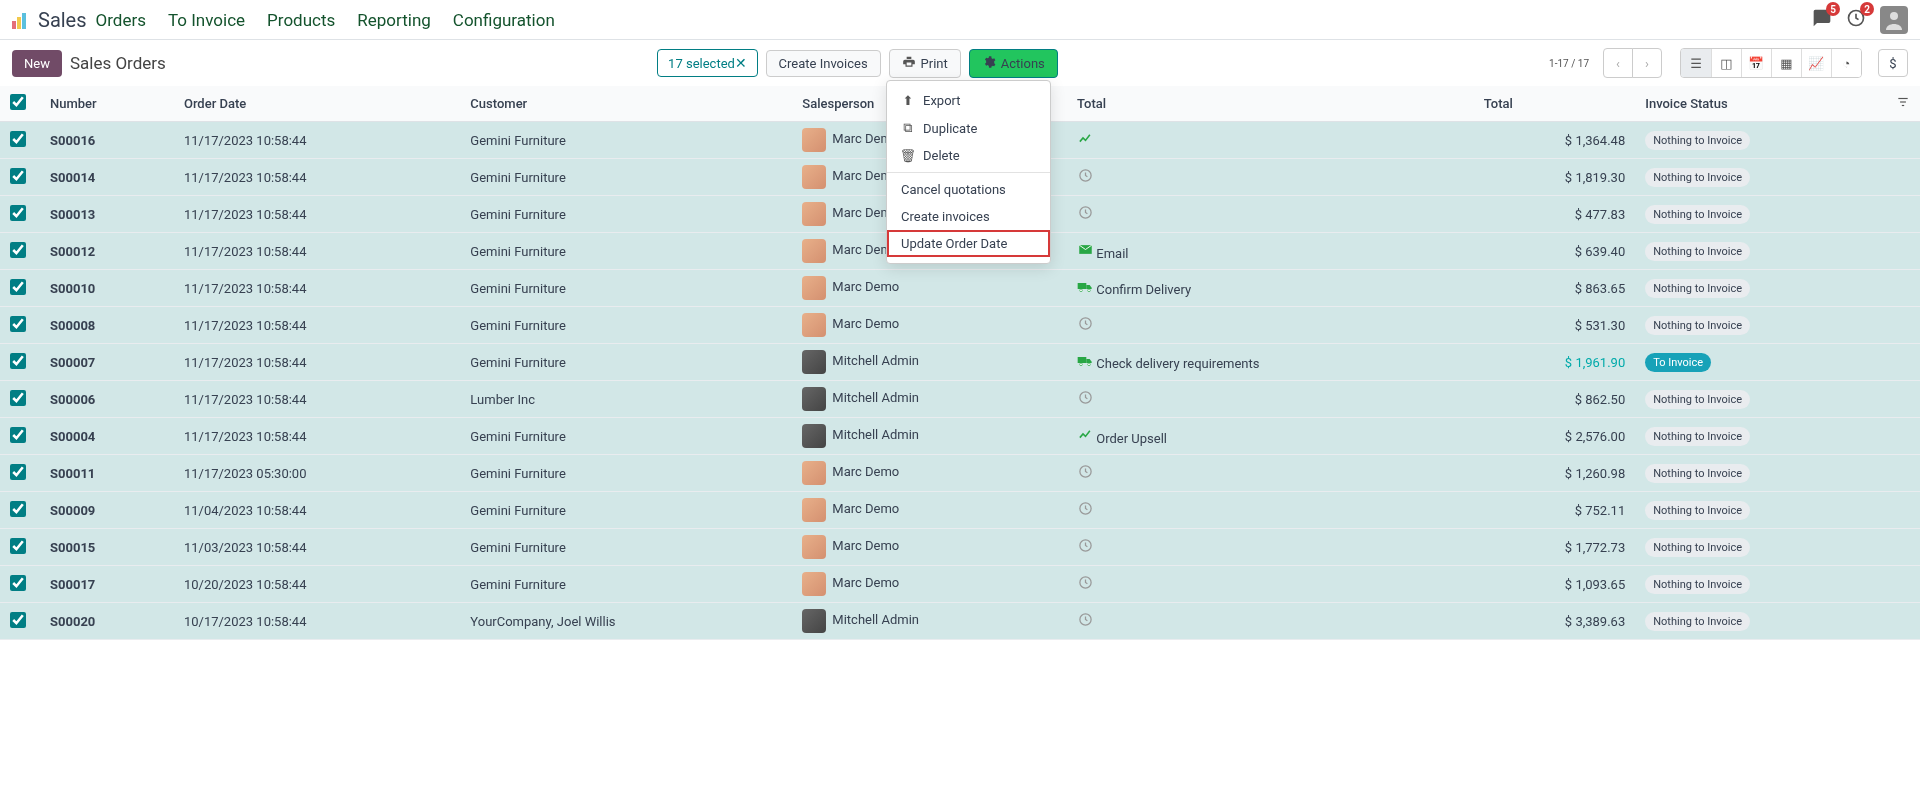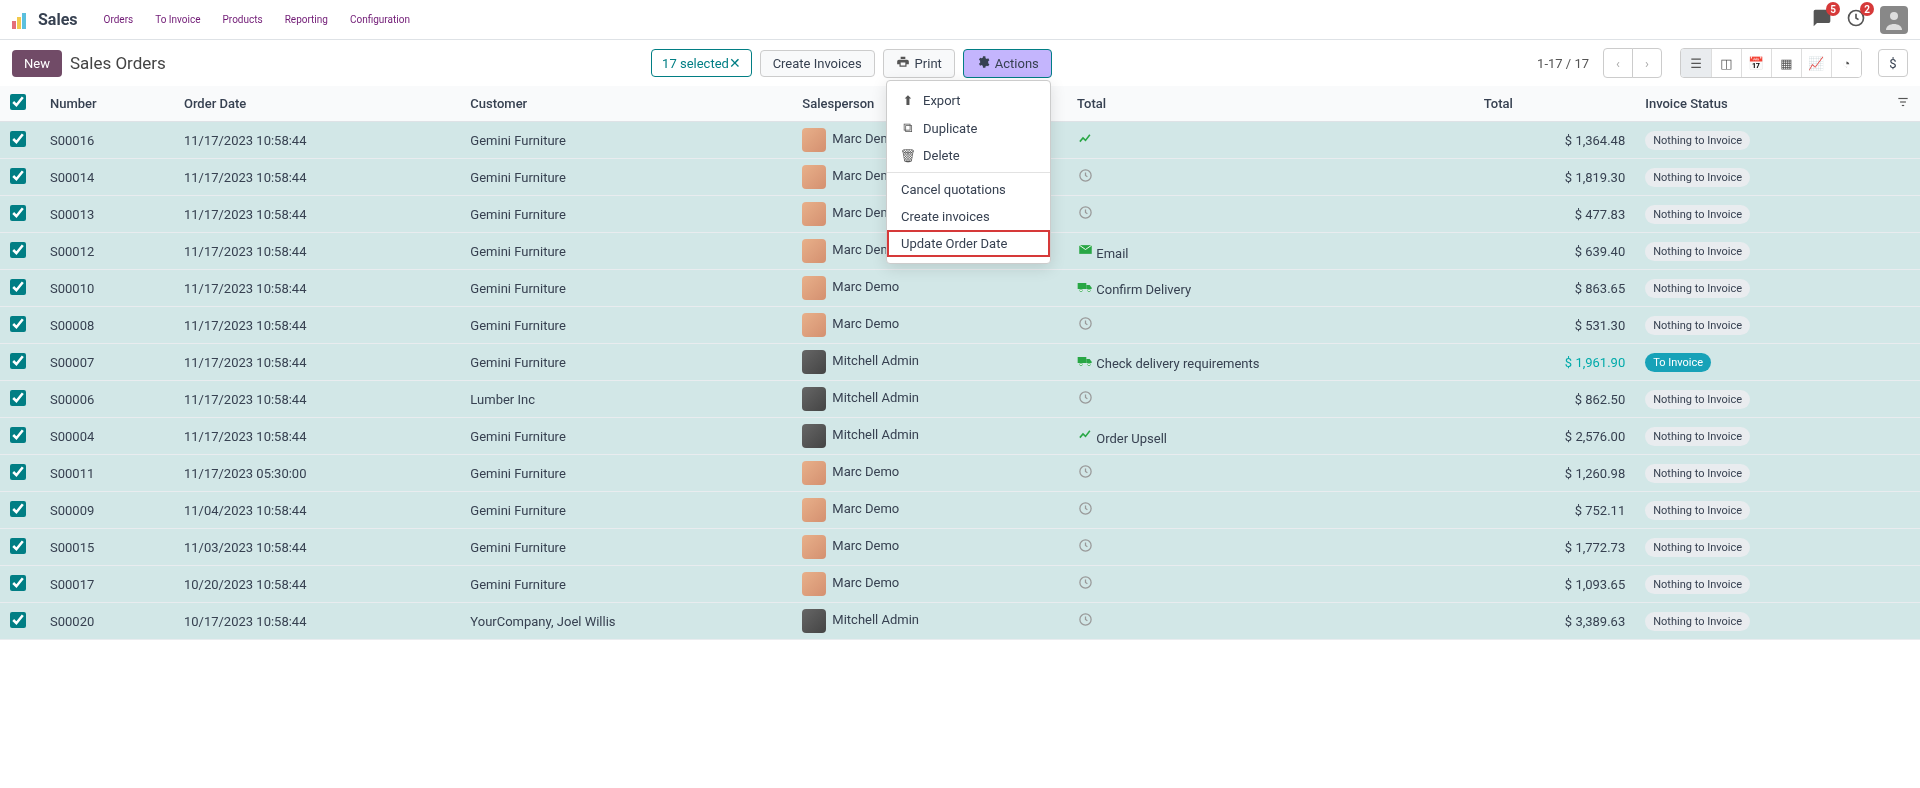--- a/index.html
+++ b/index.html
@@ -1,32 +1,32 @@
 <!DOCTYPE html>
 <html><head>
 <meta charset="utf-8">
 <style>
 *{box-sizing:border-box;margin:0;padding:0;font-family:-apple-system,BlinkMacSystemFont,"Segoe UI",Roboto,Arial,sans-serif}
 body{background:#fff;font-size:13px;color:#374151;overflow:hidden}
 .topnav{display:flex;align-items:center;height:40px;padding:0 12px;border-bottom:1px solid #dee2e6}
 .brand-icon{display:inline-block;width:18px;height:18px;margin-right:8px}
-.brand{font-size:16px;font-weight:700;color:#374151;margin-right:26px}
-.nav-link{font-size:10px;color:#701a75;margin-right:22px;cursor:pointer}
+.brand{font-size:20px;font-weight:400;color:#374151;margin-right:9px}
+.nav-link{font-size:17px;color:#14532d;margin-right:22px;cursor:pointer}
 .spacer{flex:1}
 .notif{position:relative;margin-left:14px;cursor:pointer}
 .badge{position:absolute;top:-6px;right:-8px;background:#d63939;color:#fff;font-size:10px;font-weight:600;border-radius:8px;min-width:14px;height:14px;display:flex;align-items:center;justify-content:center;padding:0 3px}
 .avatar-top{width:28px;height:28px;border-radius:4px;background:#888;margin-left:14px;display:flex;align-items:center;justify-content:center}
 .ctrlbar{display:flex;align-items:center;padding:8px 12px;gap:8px}
 .new-btn{background:#714b67;color:#fff;border:none;padding:6px 12px;font-size:13px;border-radius:4px;cursor:pointer}
 .page-title{font-size:17px;color:#444}
 .selection-pill{border:1.5px solid #017e84;color:#017e84;padding:5px 10px;border-radius:4px;display:flex;align-items:center;gap:0;font-size:13px}
 .sel-close{cursor:pointer;font-size:14px}
 .act-btn{border:1px solid #ccc;background:#f8f9fa;color:#374151;padding:5px 12px;border-radius:4px;font-size:13px;cursor:pointer;display:flex;align-items:center;gap:5px}
-.act-btn.active{border:1.5px solid #017e84;background:#c4b5fd}
-.pager-text{font-size:13px;color:#555;margin-right:6px}
+.act-btn.active{border:1.5px solid #017e84;background:#22c55e}
+.pager-text{font-size:10px;color:#555;margin-right:6px}
 .pager-btn{border:1px solid #ccc;background:#fff;width:30px;height:30px;display:flex;align-items:center;justify-content:center;cursor:pointer;color:#aaa}
 .pager-btn:first-of-type{border-radius:4px 0 0 4px}
 .pager-btn:last-of-type{border-radius:0 4px 4px 0;margin-left:-1px}
 .view-switcher{display:flex;margin-left:10px;border:1px solid #ccc;border-radius:4px;overflow:hidden}
 .view-btn{width:30px;height:28px;display:flex;align-items:center;justify-content:center;cursor:pointer;background:#fff;font-size:13px;color:#555}
 .view-btn.active{background:#e9ecef}
 .view-btn+.view-btn{border-left:1px solid #ddd}
 .override{width:30px;height:28px;display:flex;align-items:center;justify-content:center;margin-left:8px;border:1px solid #ccc;border-radius:4px;cursor:pointer}
 table{width:100%;border-collapse:collapse}
 thead th{text-align:left;font-weight:500;font-size:13px;color:#374151;padding:8px 10px;background:#f9fafb;border-bottom:1px solid #dee2e6}
@@ -44,21 +44,21 @@
 .total-cell.teal{color:#0aa}
 .inv-badge{background:#e9ecef;color:#374151;font-size:11px;padding:3px 8px;border-radius:10px;display:inline-block}
 .inv-badge.toinv{background:#17a2b8;color:#fff}
 th.right{}
 .filter-th{width:30px;text-align:right}
 .dropdown{position:absolute;top:80px;left:886px;width:165px;background:#fff;border:1px solid #ccc;border-radius:4px;box-shadow:0 4px 16px rgba(0,0,0,.12);z-index:100;padding:6px 0}
 .dd-item{padding:6px 14px;font-size:13px;cursor:pointer;display:flex;align-items:center;gap:8px}
 .dd-item.hl{outline:2px solid #d63939;outline-offset:-2px}
 .dd-ico{width:14px;display:inline-flex;justify-content:center;color:#555}
 .dd-sep{height:1px;background:#e2e2e2;margin:3px 0}
-.number-cell{font-weight:400}
+.number-cell{font-weight:700}
 </style>
 </head>
 <body>
 
 <div class="topnav">
   <span class="brand-icon">
     <svg viewBox="0 0 18 18">
         <rect x="0" y="10" width="4" height="8" fill="#e46e78"></rect>
         <rect x="5" y="6" width="4" height="12" fill="#f2c94c"></rect>
         <rect x="10" y="2" width="4" height="16" fill="#5bc0de"></rect>

